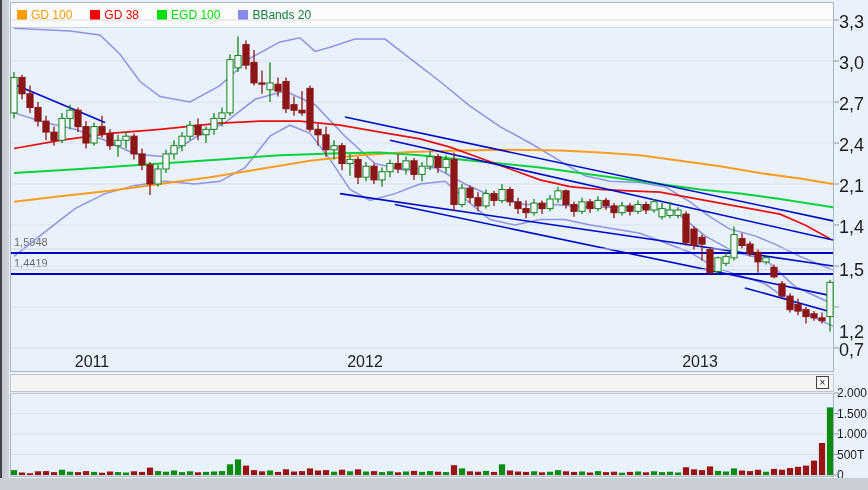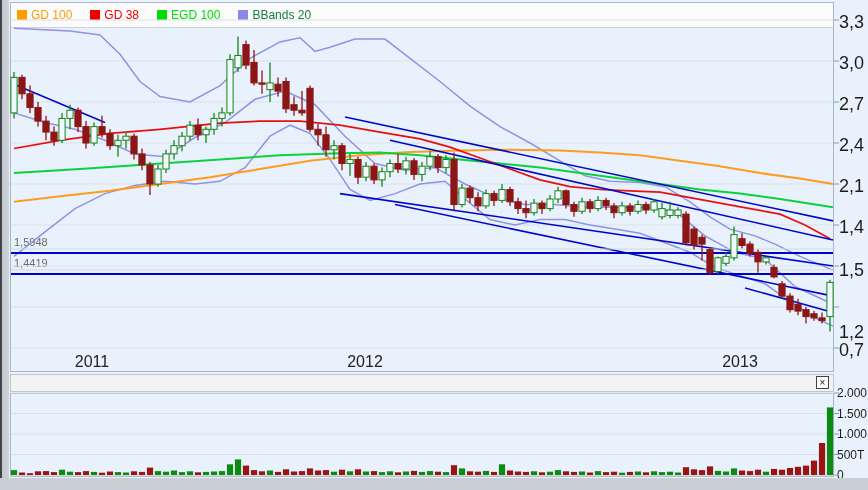--- a/index.html
+++ b/index.html
@@ -72,21 +72,21 @@
   <div id="volume-axis">
       <div class="vol-label" style="left: 837px; top: 386px;">2.000M</div>
       <div class="vol-label" style="left: 837px; top: 406.5px;">1.500M</div>
       <div class="vol-label" style="left: 837px; top: 427px;">1.000M</div>
       <div class="vol-label" style="left: 837px; top: 447.5px;">500T</div>
       <div class="vol-label" style="left: 837px; top: 468px;">0</div>
     </div>
   <div id="x-axis">
       <div class="year-label" style="left: 92px; top: 353px;">2011</div>
       <div class="year-label" style="left: 365px; top: 353px;">2012</div>
-      <div class="year-label" style="left: 740px; top: 353px; text-align: right;">2013</div>
+      <div class="year-label" style="left: 700px; top: 353px; text-align: right;">2013</div>
     </div>
 
   <div class="support-label" style="top: 236px;">1,5948</div>
   <div class="support-label" style="top: 256.9px;">1,4419</div>
 
   <svg id="chart-svg" width="868" height="490">
       <line x1="11" y1="20" x2="833" y2="20" stroke="#d9e0e8" stroke-width="1"></line>
       <line x1="834" y1="20" x2="839" y2="20" stroke="#8f9aa5" stroke-width="1"></line>
       <line x1="11" y1="61" x2="833" y2="61" stroke="#d9e0e8" stroke-width="1"></line>
       <line x1="834" y1="61" x2="839" y2="61" stroke="#8f9aa5" stroke-width="1"></line>

